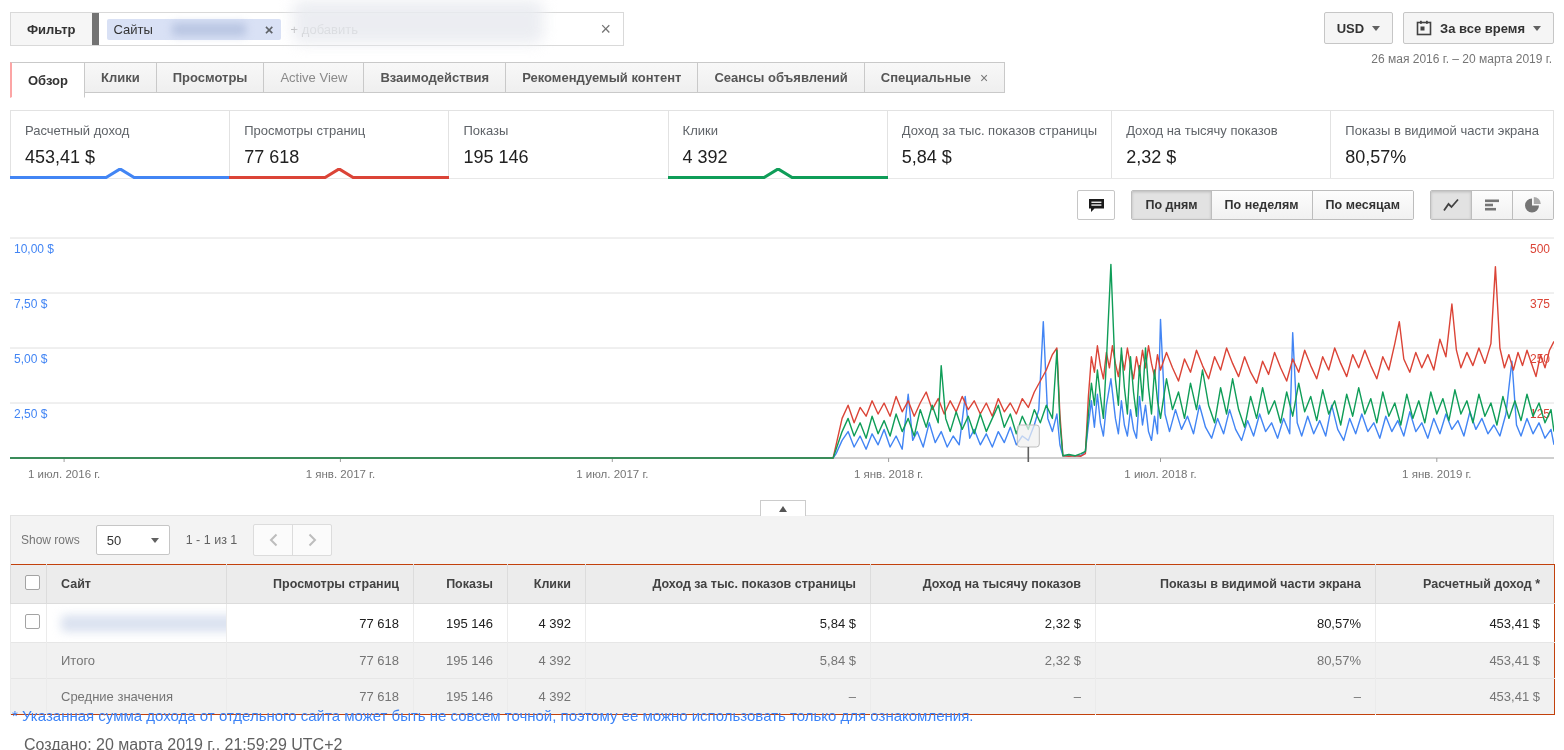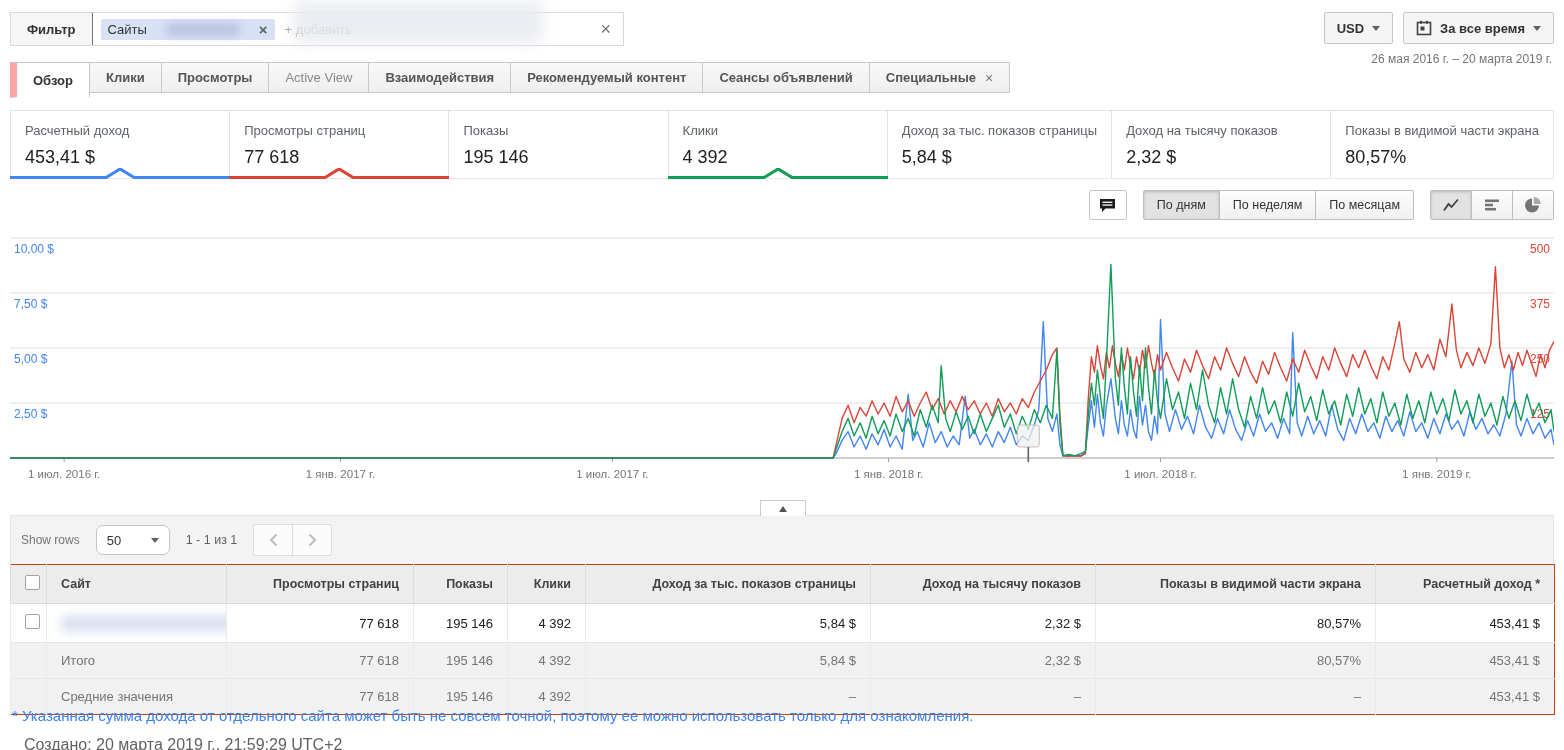--- a/index.html
+++ b/index.html
@@ -2,21 +2,21 @@
 <html><head>
 <meta charset="utf-8">
 <style>
   html,body{margin:0;padding:0;background:#fff;}
   body{width:1564px;height:750px;position:relative;overflow:hidden;
        font-family:"Liberation Sans",sans-serif;color:#212121;font-size:13px;}
 
   
   .filterbar{position:absolute;left:10px;top:12px;width:614px;height:34px;
     border:1px solid #d9d9d9;display:flex;align-items:stretch;background:#fff;box-sizing:border-box;}
-  .filterbar .flabel{background:#f6f6f6;border-right:1px solid #737373;padding:0 16px;
+  .filterbar .flabel{background:#f6f6f6;border-right:7px solid #737373;padding:0 16px;
     display:flex;align-items:center;color:#333;font-weight:bold;}
   .finput{flex:1;display:flex;align-items:center;background:#fff;position:relative;}
   .chip{background:#d9e1f5;border-radius:2px;margin-left:8px;padding:3px 7px;display:flex;
     align-items:center;gap:19px;color:#333;}
   .chip .blur1{width:74px;height:13px;background:#aebcdc;border-radius:3px;filter:blur(4px);opacity:.75;}
   .chip .x, .clear-x{color:#5f6368;font-size:15px;font-weight:bold;cursor:default;line-height:1;}
   .placeholder{color:#9e9e9e;margin-left:10px;}
   .clear-x{position:absolute;right:12px;font-size:18px;color:#757575;font-weight:normal;}
   .smudge{position:absolute;left:292px;top:0;width:252px;height:44px;background:#e9ebf0;
     opacity:.85;filter:blur(7px);border-radius:10px;z-index:4;}
@@ -26,42 +26,42 @@
   .btn{background:#f5f5f5;border:1px solid #c6c6c6;border-radius:2px;color:#333;
     display:flex;align-items:center;gap:8px;padding:0 12px;height:32px;box-sizing:border-box;font-weight:bold;}
   .caret{width:0;height:0;border-left:4px solid transparent;border-right:4px solid transparent;
     border-top:5px solid #616161;display:inline-block;}
   .daterange{position:absolute;right:12px;top:52px;color:#757575;font-size:12px;}
 
   
   .tabs{position:absolute;left:10px;top:62px;display:flex;align-items:flex-start;height:36px;}
   .tab{border:1px solid #c9c9c9;border-left:none;background:linear-gradient(#f8f8f8,#efefef);
     padding:0 16px;height:29px;display:flex;align-items:center;gap:9px;color:#555;font-weight:bold;}
-  .tab:first-child{border-left:7px solid #fca5a5;justify-content:flex-end;}
+  .tab:first-child{border-left:2px solid #fca5a5;justify-content:flex-end;}
   .tab.active{background:#fff;height:34px;border-bottom:1px solid #fff;color:#333;position:relative;z-index:2;}
   .tab.muted span{color:#8a8a8a;font-weight:normal;}
   .tab-x{color:#777;font-weight:normal;font-size:14px;}
 
   
   .cards{position:absolute;left:10px;top:110px;width:1544px;display:flex;
     border-top:1px solid #e2e2e2;border-bottom:1px solid #e8e8e8;box-sizing:border-box;}
   .card{flex:1;position:relative;border-right:1px solid #e2e2e2;padding:12px 14px 10px;box-sizing:border-box;background:#fff;}
   .card:first-child{border-left:1px solid #e2e2e2;}
   .card .clabel{color:#5f6368;margin-bottom:9px;white-space:nowrap;overflow:hidden;}
   .card .cvalue{color:#212121;font-size:18px;}
   .card svg.sel{position:absolute;left:-1px;bottom:-2px;width:calc(100% + 2px);height:12px;}
 
   
   .chartctl{position:absolute;left:10px;top:190px;width:1544px;display:flex;justify-content:flex-end;
     align-items:center;gap:16px;}
   .iconbtn{width:38px;height:30px;border:1px solid #c6c6c6;border-radius:2px;background:#fff;
     display:flex;align-items:center;justify-content:center;box-sizing:border-box;}
   .seg{display:flex;border:1px solid #bdbdbd;border-radius:2px;overflow:hidden;}
   .seg .sbtn{padding:0 13px;height:28px;display:flex;align-items:center;background:linear-gradient(#fdfdfd,#f1f1f1);
-    border-left:1px solid #bdbdbd;font-weight:normal;font-size:12.5px;color:#333;}
+    border-left:1px solid #bdbdbd;font-weight:bold;font-size:12.5px;color:#333;}
   .seg .sbtn:first-child{border-left:none;}
   .seg .sbtn.active{background:#e2e2e2;box-shadow:inset 0 1px 3px rgba(0,0,0,.18);}
   .seg .ibtn{width:40px;height:28px;display:flex;align-items:center;justify-content:center;
     background:linear-gradient(#fdfdfd,#f1f1f1);border-left:1px solid #bdbdbd;}
   .seg .ibtn:first-child{border-left:none;}
   .seg .ibtn.active{background:#e2e2e2;box-shadow:inset 0 1px 3px rgba(0,0,0,.18);}
 
   
   .chartwrap{position:absolute;left:10px;top:234px;width:1544px;height:258px;}
 
@@ -72,21 +72,21 @@
     border-bottom:6px solid #555;}
 
   
   .tablesec{position:absolute;left:10px;top:515px;width:1544px;}
   .ttoolbar{background:#f3f3f3;border:1px solid #e3e3e3;border-bottom:none;padding:8px 10px;
     display:flex;align-items:center;justify-content:space-between;box-sizing:border-box;}
   .tbtn{background:#fbfbfb;border:1px solid #dcdcdc;border-radius:2px;color:#b9b9b9;font-weight:bold;
     padding:0 14px;height:30px;display:flex;align-items:center;gap:7px;}
   .left-tools{display:flex;gap:8px;}
   .right-tools{display:flex;align-items:center;gap:16px;color:#757575;font-size:12px;}
-  .select{background:#fff;border:1px solid #c6c6c6;border-radius:7px;width:74px;height:30px;
+  .select{background:#fff;border:1px solid #c6c6c6;border-radius:2px;width:74px;height:30px;
     display:flex;align-items:center;justify-content:space-between;padding:0 10px;box-sizing:border-box;
     color:#333;font-size:13px;}
   .pgn{color:#616161;font-size:12.5px;}
   .chevrons{display:flex;border:1px solid #dcdcdc;border-radius:2px;background:#fbfbfb;}
   .chev{width:38px;height:30px;display:flex;align-items:center;justify-content:center;}
   .chev + .chev{border-left:1px solid #dcdcdc;}
 
   table{width:100%;border-collapse:collapse;table-layout:fixed;border:1px solid #c2410c;padding-left:46px;}
   th{background:#ececec;color:#424242;font-weight:bold;font-size:12.5px;text-align:right;
      padding:10px 14px;border-left:1px solid #dcdcdc;border-bottom:1px solid #dcdcdc;overflow:hidden;white-space:nowrap;}

